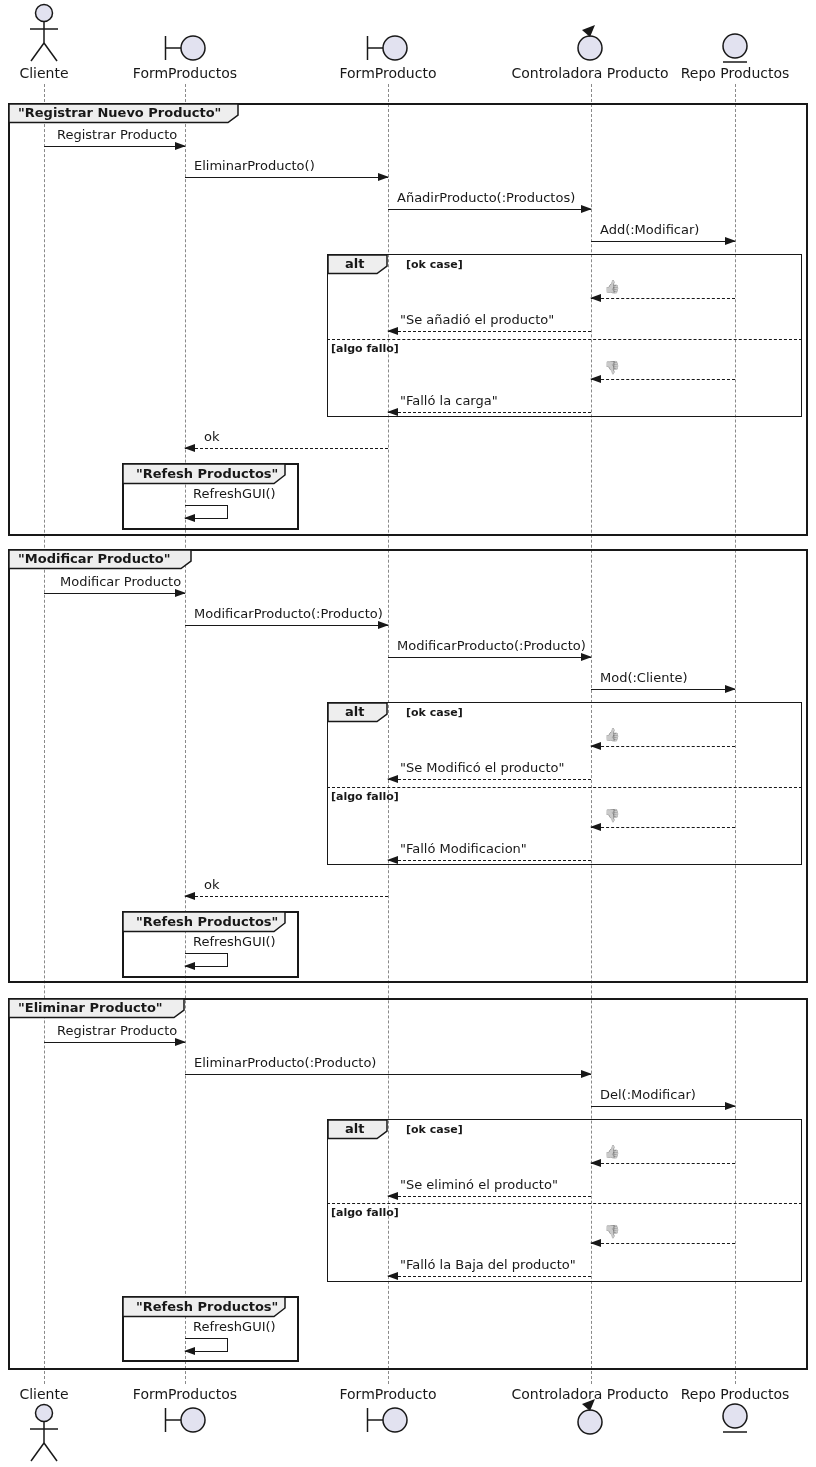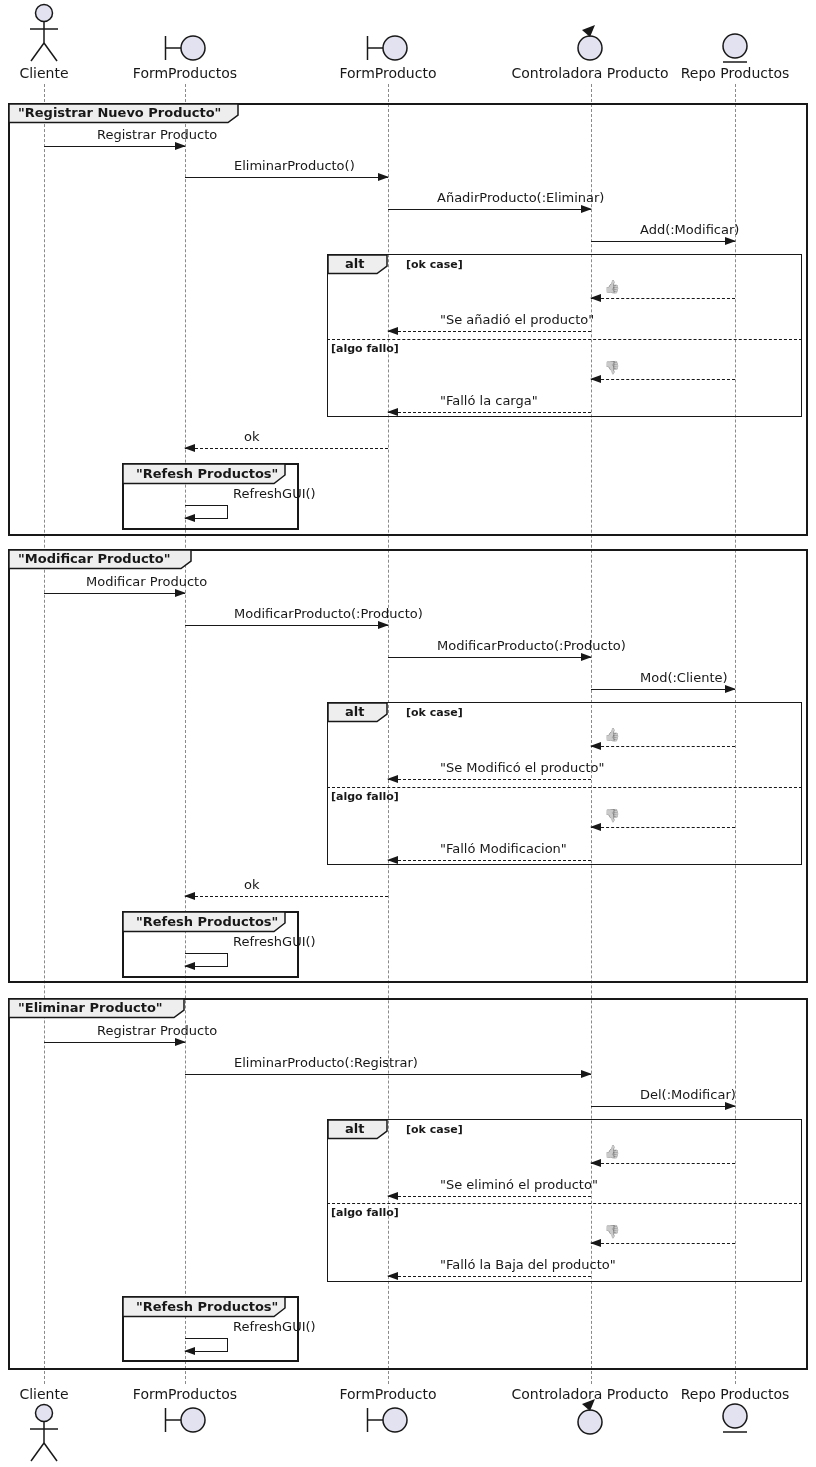--- a/index.html
+++ b/index.html
@@ -4,21 +4,21 @@
 <style>
   html,body{margin:0;padding:0;background:#ffffff;}
   .canvas{position:relative;width:816px;height:1467px;background:#fff;overflow:hidden;
           font-family:"DejaVu Sans","Liberation Sans",sans-serif;color:#181818;}
   .lifeline{position:absolute;width:0;border-left:1px dashed #8a8a8a;}
   .frame{position:absolute;border:2px solid #181818;background:transparent;box-sizing:border-box;}
   .frame.thin{border-width:1.5px;}
   svg.pent{position:absolute;}
   svg.pent polygon{fill:#eeeeee;stroke:#181818;stroke-width:1.5;}
   .pent-label{position:absolute;font-size:13px;font-weight:bold;white-space:nowrap;}
-  .mlabel{position:absolute;font-size:13px;white-space:nowrap;margin-left:40px;}
+  .mlabel{position:absolute;font-size:13px;white-space:nowrap;}
   .guard{position:absolute;font-size:11px;font-weight:bold;white-space:nowrap;}
   .arrow{position:absolute;height:0;border-top:1.5px solid #181818;}
   .arrow.dashed{border-top:1px dashed #181818;}
   .arrow.rh::after{content:"";position:absolute;right:-1px;top:-5px;width:0;height:0;
       border-top:4.5px solid transparent;border-bottom:4.5px solid transparent;border-left:11px solid #181818;}
   .arrow.lh::before{content:"";position:absolute;left:-1px;top:-5px;width:0;height:0;
       border-top:4.5px solid transparent;border-bottom:4.5px solid transparent;border-right:11px solid #181818;}
   .vseg{position:absolute;width:0;border-left:1.5px solid #181818;}
   .divider{position:absolute;height:0;border-top:1px dashed #181818;}
   .plabel{position:absolute;width:170px;text-align:center;font-size:14px;white-space:nowrap;}
@@ -75,21 +75,21 @@
     <polygon points="1,1 230,1 230,12 220,19.5 1,19.5"></polygon>
   </svg>
   <div class="pent-label" style="left:18px;top:105px">"Registrar Nuevo Producto"</div>
 
   <div class="mlabel" style="left:57px;top:127px">Registrar Producto</div>
   <div class="arrow rh" style="left:44px;top:146px;width:141px"></div>
 
   <div class="mlabel" style="left:194px;top:158px">EliminarProducto()</div>
   <div class="arrow rh" style="left:185px;top:177px;width:203px"></div>
 
-  <div class="mlabel" style="left:397px;top:190px">AñadirProducto(:Eliminar)</div>
+  <div class="mlabel" style="left:397px;top:190px">AñadirProducto(:Productos)</div>
   <div class="arrow rh" style="left:388px;top:209px;width:203px"></div>
 
   <div class="mlabel" style="left:600px;top:222px">Add(:Modificar)</div>
   <div class="arrow rh" style="left:591px;top:241px;width:144px"></div>
 
   <div class="frame thin" style="left:327px;top:254px;width:475px;height:163px"></div>
   <svg class="pent" style="left:327px;top:254px" width="62" height="21">
     <polygon points="1,1 60,1 60,12 50,19.5 1,19.5"></polygon>
   </svg>
   <div class="pent-label" style="left:345px;top:256px">alt</div>
@@ -122,21 +122,21 @@
   <div class="arrow" style="left:185px;top:505px;width:43px"></div>
   <div class="vseg" style="left:227px;top:505px;height:13px"></div>
   <div class="arrow lh" style="left:185px;top:518px;width:43px"></div>
 
   <div class="frame" style="left:8px;top:549px;width:800px;height:434px"></div>
   <svg class="pent" style="left:8px;top:549px" width="185" height="21">
     <polygon points="1,1 183,1 183,12 173,19.5 1,19.5"></polygon>
   </svg>
   <div class="pent-label" style="left:18px;top:551px">"Modificar Producto"</div>
 
-  <div class="mlabel" style="left:46px;top:574px">Modificar Producto</div>
+  <div class="mlabel" style="left:60px;top:574px">Modificar Producto</div>
   <div class="arrow rh" style="left:44px;top:593px;width:141px"></div>
 
   <div class="mlabel" style="left:194px;top:606px">ModificarProducto(:Producto)</div>
   <div class="arrow rh" style="left:185px;top:625px;width:203px"></div>
 
   <div class="mlabel" style="left:397px;top:638px">ModificarProducto(:Producto)</div>
   <div class="arrow rh" style="left:388px;top:657px;width:203px"></div>
 
   <div class="mlabel" style="left:600px;top:670px">Mod(:Cliente)</div>
   <div class="arrow rh" style="left:591px;top:689px;width:144px"></div>
@@ -178,21 +178,21 @@
 
   <div class="frame" style="left:8px;top:998px;width:800px;height:372px"></div>
   <svg class="pent" style="left:8px;top:998px" width="178" height="21">
     <polygon points="1,1 176,1 176,12 166,19.5 1,19.5"></polygon>
   </svg>
   <div class="pent-label" style="left:18px;top:1000px">"Eliminar Producto"</div>
 
   <div class="mlabel" style="left:57px;top:1023px">Registrar Producto</div>
   <div class="arrow rh" style="left:44px;top:1042px;width:141px"></div>
 
-  <div class="mlabel" style="left:194px;top:1055px">EliminarProducto(:Registrar)</div>
+  <div class="mlabel" style="left:194px;top:1055px">EliminarProducto(:Producto)</div>
   <div class="arrow rh" style="left:185px;top:1074px;width:406px"></div>
 
   <div class="mlabel" style="left:600px;top:1087px">Del(:Modificar)</div>
   <div class="arrow rh" style="left:591px;top:1106px;width:144px"></div>
 
   <div class="frame thin" style="left:327px;top:1119px;width:475px;height:163px"></div>
   <svg class="pent" style="left:327px;top:1119px" width="62" height="21">
     <polygon points="1,1 60,1 60,12 50,19.5 1,19.5"></polygon>
   </svg>
   <div class="pent-label" style="left:345px;top:1121px">alt</div>

